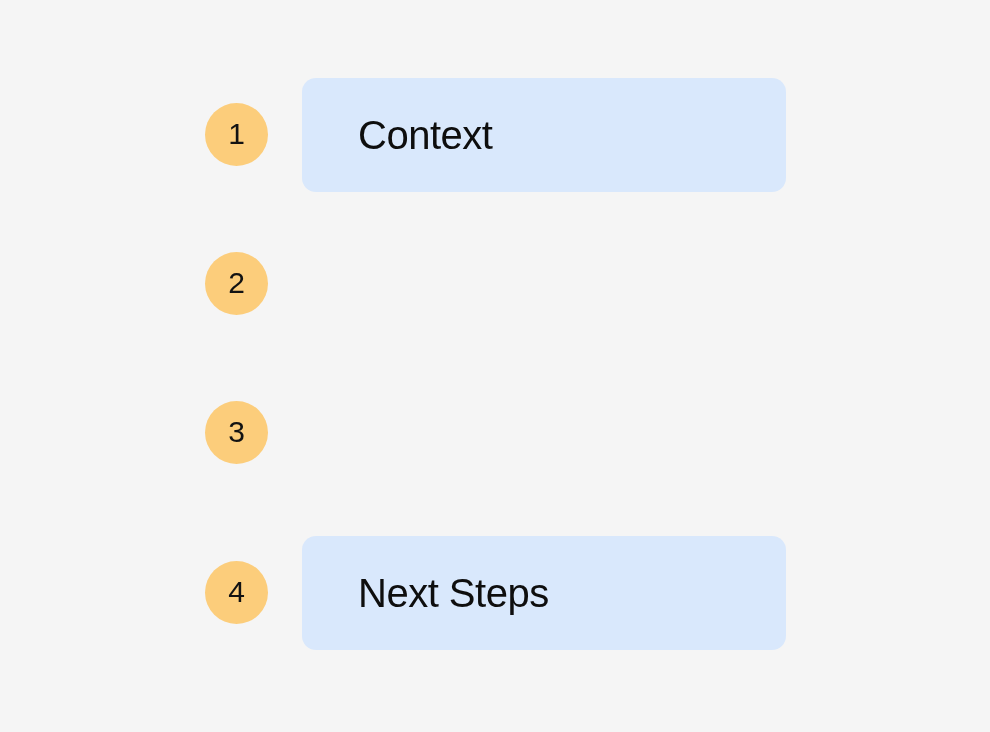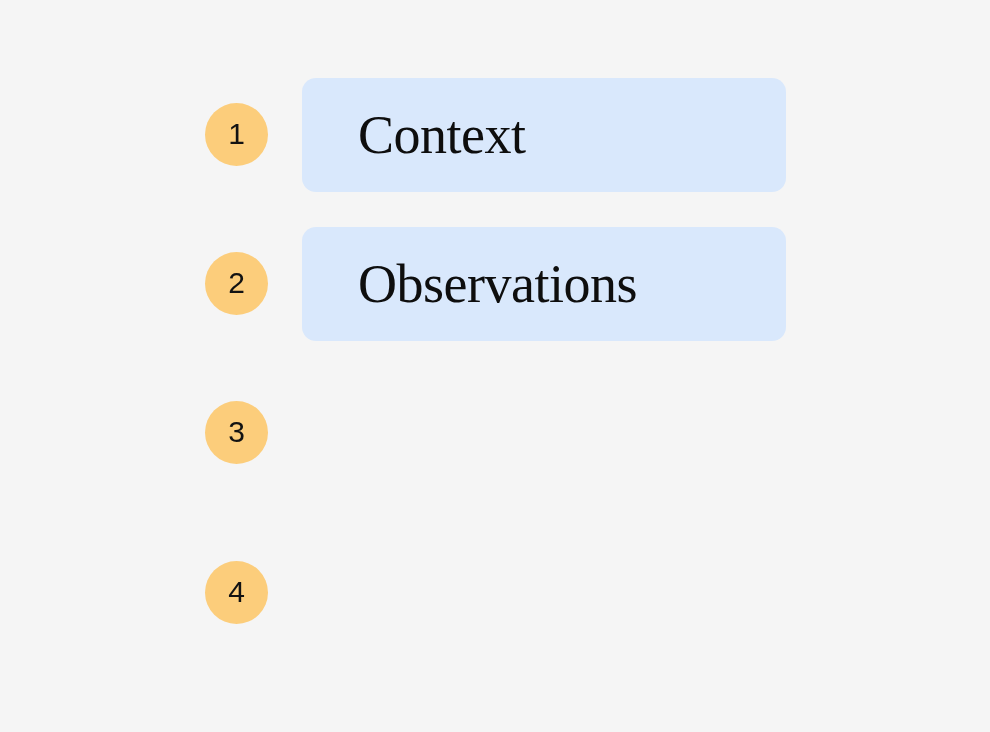--- a/index.html
+++ b/index.html
@@ -67,22 +67,22 @@
     height: 114px;
     background: #d9e8fc;
     border-radius: 14px;
     display: flex;
     align-items: center;
     box-sizing: border-box;
     padding-left: 56px;        
   }
 
   .step-label {
-    font-family: Liberation Serif, serif;
-    font-size: 54px;
+    font-family: Liberation Sans, sans-serif;
+    font-size: 40px;
     font-weight: 400;
     line-height: 1.05;
     color: #0e0e0e;
     letter-spacing: -0.5px;
     white-space: nowrap;
   }
 </style>
 </head>
 <body>
 
@@ -94,30 +94,30 @@
     </div>
     <div class="step-bar">
       <span class="step-label">Context</span>
     </div>
   </div>
 
   <div class="step-row row-1">
     <div class="step-badge">
       <span class="step-badge-number">2</span>
     </div>
-    <div class="step-bar">
-      <span class="step-label">Observations</span>
-    </div>
   </div>
 
   <div class="step-row row-2">
     <div class="step-badge">
       <span class="step-badge-number">3</span>
     </div>
   </div>
 
   <div class="step-row row-3">
     <div class="step-badge">
       <span class="step-badge-number">4</span>
     </div>
+    <div class="step-bar">
+      <span class="step-label">Next Steps</span>
+    </div>
   </div>
 
 </div>
 
 </body></html>

